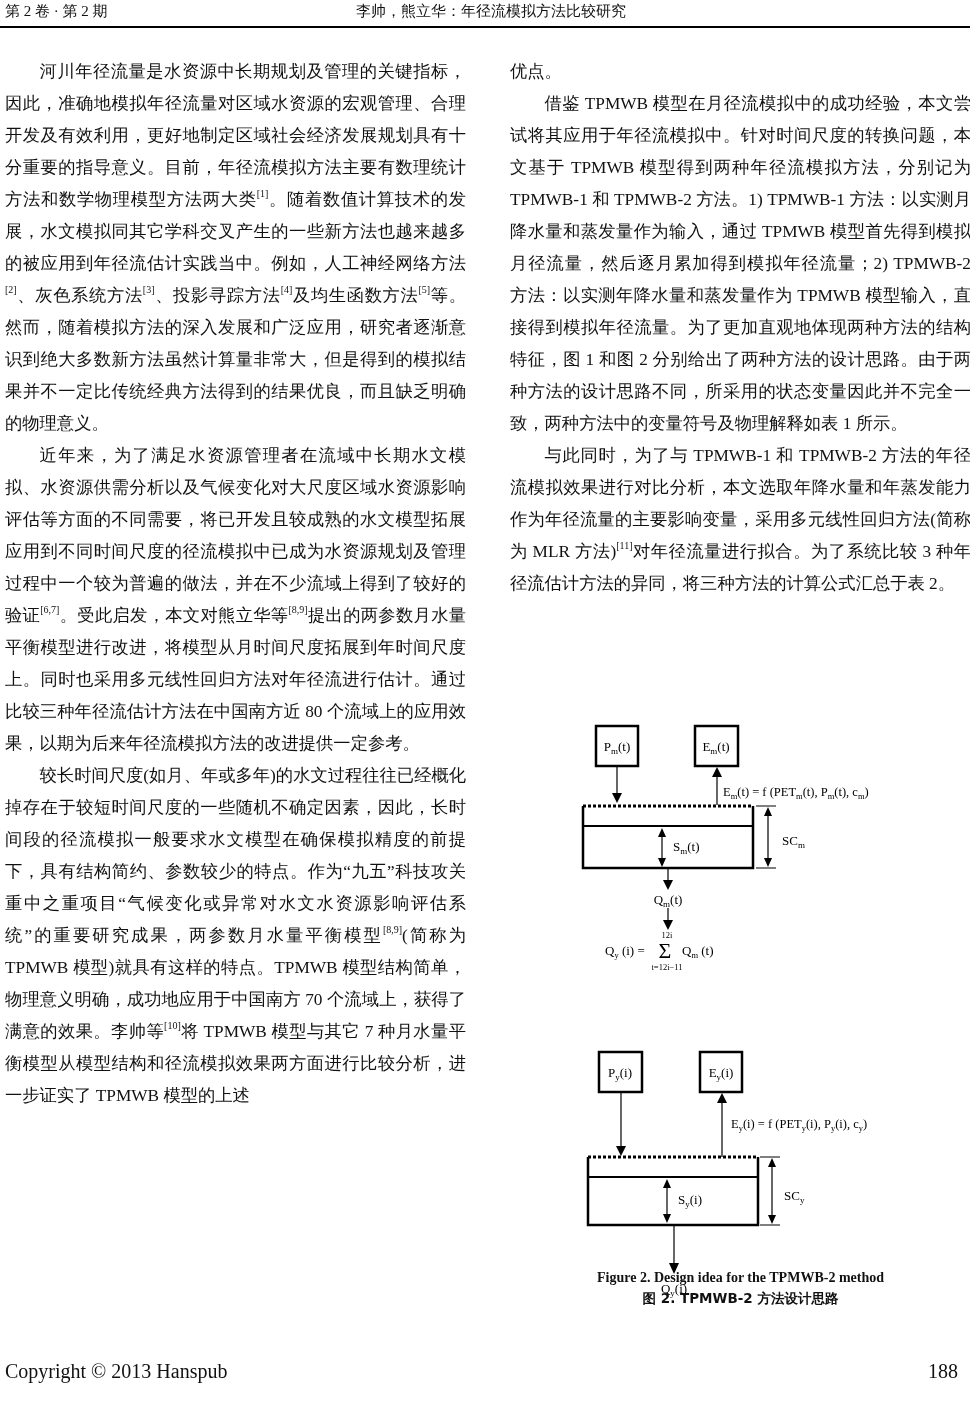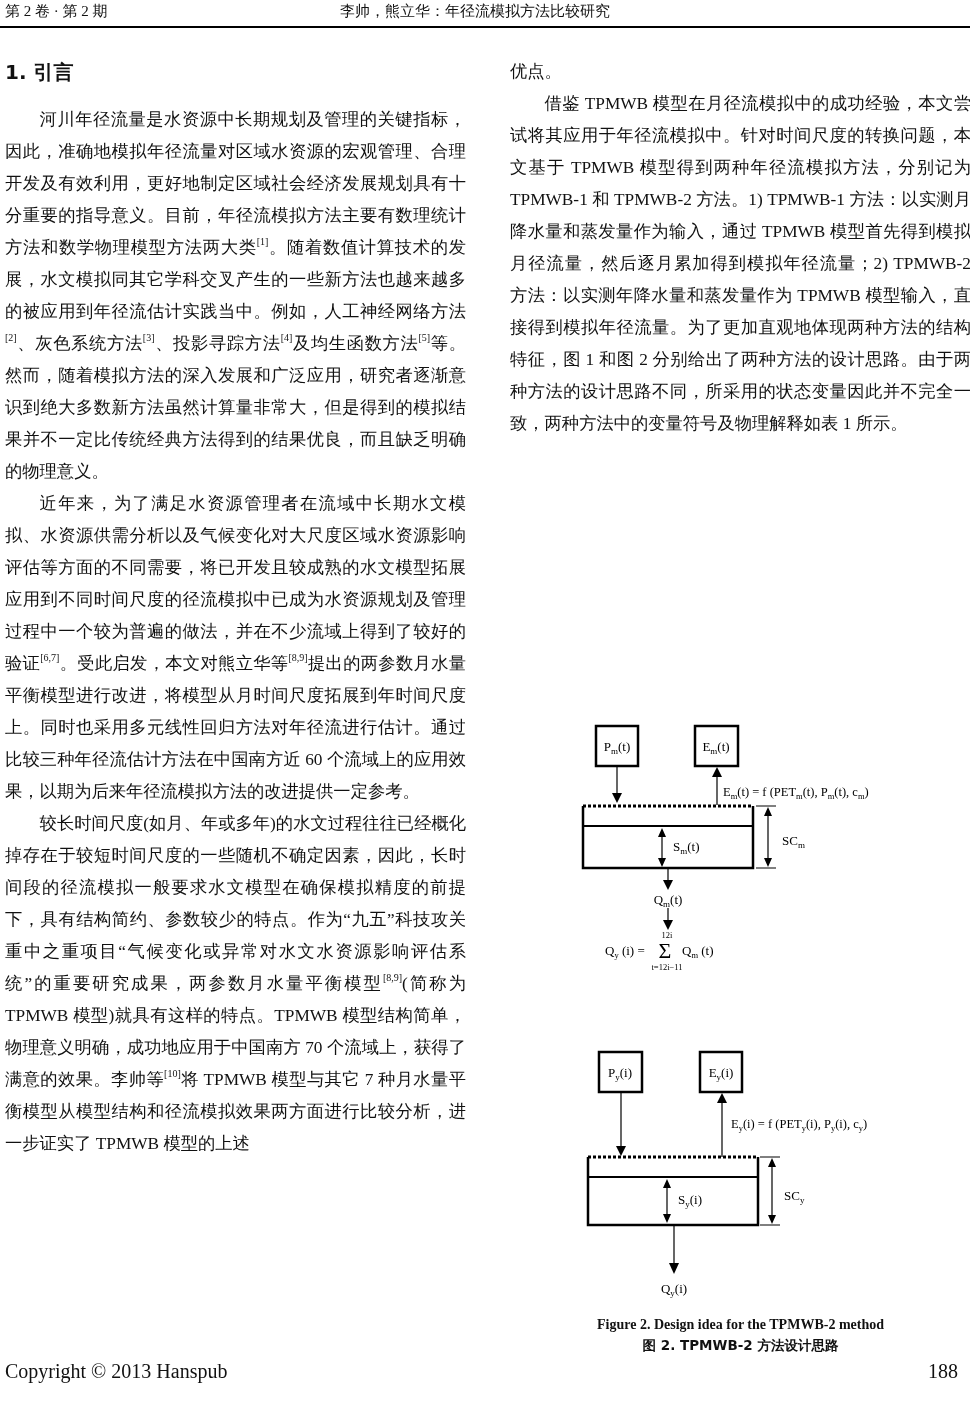--- a/index.html
+++ b/index.html
@@ -1,20 +1,20 @@
 <!DOCTYPE html>
 <html><head>
 <meta charset="utf-8">
 <style>
   html, body { margin:0; padding:0; background:#fff; }
   body { width:970px; height:1414px; position:relative; overflow:hidden;
          font-family: "Liberation Serif", "DejaVu Serif", serif; color:#111; }
   .hdr { position:absolute; left:0; top:0; width:970px; height:30px; }
   .hdr .l { position:absolute; left:5px; top:2px; font-size:15px; }
-  .hdr .c { position:absolute; left:340px; top:2px; font-size:15px;text-align:center; }
+  .hdr .c { position:absolute; left:356px; top:2px; font-size:15px;text-align:center; }
   .hdr-rule { position:absolute; left:0; top:26px; width:970px; height:2px; background:#000; }
   .col { position:absolute; top:56px; width:461px; font-size:17.3px; line-height:32px; text-align:justify; }
   .col.left { left:5px; }
   .col.right { left:510px; }
   .col p { margin:0; }
   .ind { text-indent:2em; }
   h2 { margin:0; font-family:"DejaVu Sans","Liberation Sans",sans-serif; font-weight:bold; font-size:20px; line-height:32px; }
   .h1 { height:40px; margin-bottom:8px; padding-top:0; }
   .h2 { margin-top:14px; height:40px; margin-bottom:10px; }
   sup { font-size:10px; line-height:0; vertical-align:8px; }
@@ -27,29 +27,29 @@
 </head>
 <body>
 
 <div class="hdr">
   <span class="l">第 2 卷 · 第 2 期</span>
   <span class="c">李帅，熊立华：年径流模拟方法比较研究</span>
 </div>
 <div class="hdr-rule"></div>
 
 <div class="col left">
-  <h2 class="h1">1.  引言</h2>
   <p class="ind"><span>河川年径流量是水资源中长期规划及管理的关键指标，因此，准确地模拟年径流量对区域水资源的宏观管理、合理开发及有效利用，更好地制定区域社会经济发展规划具有十分重要的指导意义。目前，年径流模拟方法主要有数理统计方法和数学物理模型方法两大类</span><sup>[1]</sup><span>。随着数值计算技术的发展，水文模拟同其它学科交叉产生的一些新方法也越来越多的被应用到年径流估计实践当中。例如，人工神经网络方法</span><sup>[2]</sup><span>、灰色系统方法</span><sup>[3]</sup><span>、投影寻踪方法</span><sup>[4]</sup><span>及均生函数方法</span><sup>[5]</sup><span>等。然而，随着模拟方法的深入发展和广泛应用，研究者逐渐意识到绝大多数新方法虽然计算量非常大，但是得到的模拟结果并不一定比传统经典方法得到的结果优良，而且缺乏明确的物理意义。</span></p>
-  <p class="ind"><span>近年来，为了满足水资源管理者在流域中长期水文模拟、水资源供需分析以及气候变化对大尺度区域水资源影响评估等方面的不同需要，将已开发且较成熟的水文模型拓展应用到不同时间尺度的径流模拟中已成为水资源规划及管理过程中一个较为普遍的做法，并在不少流域上得到了较好的验证</span><sup>[6,7]</sup><span>。受此启发，本文对熊立华等</span><sup>[8,9]</sup><span>提出的两参数月水量平衡模型进行改进，将模型从月时间尺度拓展到年时间尺度上。同时也采用多元线性回归方法对年径流进行估计。通过比较三种年径流估计方法在中国南方近 60 个流域上的应用效果，以期为后来年径流模拟方法的改进提供一定参考。</span></p>
+  <p class="ind"><span>近年来，为了满足水资源管理者在流域中长期水文模拟、水资源供需分析以及气候变化对大尺度区域水资源影响评估等方面的不同需要，将已开发且较成熟的水文模型拓展应用到不同时间尺度的径流模拟中已成为水资源规划及管理过程中一个较为普遍的做法，并在不少流域上得到了较好的验证</span><sup>[6,7]</sup><span>。受此启发，本文对熊立华等</span><sup>[8,9]</sup><span>提出的两参数月水量平衡模型进行改进，将模型从月时间尺度拓展到年时间尺度上。同时也采用多元线性回归方法对年径流进行估计。通过比较三种年径流估计方法在中国南方近 80 个流域上的应用效果，以期为后来年径流模拟方法的改进提供一定参考。</span></p>
   <p class="ind"><span>较长时间尺度(如月、年或多年)的水文过程往往已经概化掉存在于较短时间尺度的一些随机不确定因素，因此，长时间段的径流模拟一般要求水文模型在确保模拟精度的前提下，具有结构简约、参数较少的特点。作为“九五”科技攻关重中之重项目“气候变化或异常对水文水资源影响评估系统”的重要研究成果，两参数月水量平衡模型</span><sup>[8,9]</sup><span>(简称为 TPMWB 模型)就具有这样的特点。TPMWB 模型结构简单，物理意义明确，成功地应用于中国南方 70 个流域上，获得了满意的效果。李帅等</span><sup>[10]</sup><span>将 TPMWB 模型与其它 7 种月水量平衡模型从模型结构和径流模拟效果两方面进行比较分析，进一步证实了 TPMWB 模型的上述</span></p>
 </div>
 
 <div class="col right">
   <p>优点。</p>
   <p class="ind">借鉴 TPMWB 模型在月径流模拟中的成功经验，本文尝试将其应用于年径流模拟中。针对时间尺度的转换问题，本文基于 TPMWB 模型得到两种年径流模拟方法，分别记为 TPMWB-1 和 TPMWB-2 方法。1) TPMWB-1 方法：以实测月降水量和蒸发量作为输入，通过 TPMWB 模型首先得到模拟月径流量，然后逐月累加得到模拟年径流量；2) TPMWB-2 方法：以实测年降水量和蒸发量作为 TPMWB 模型输入，直接得到模拟年径流量。为了更加直观地体现两种方法的结构特征，图 1 和图 2 分别给出了两种方法的设计思路。由于两种方法的设计思路不同，所采用的状态变量因此并不完全一致，两种方法中的变量符号及物理解释如表 1 所示。</p>
+  <p class="ind"><span>与此同时，为了与 TPMWB-1 和 TPMWB-2 方法的年径流模拟效果进行对比分析，本文选取年降水量和年蒸发能力作为年径流量的主要影响变量，采用多元线性回归方法(简称为 MLR 方法)</span><sup>[11]</sup><span>对年径流量进行拟合。为了系统比较 3 种年径流估计方法的异同，将三种方法的计算公式汇总于表 2。</span></p>
 </div>
 
 <svg class="fig" style="left:560px;top:715px" width="360" height="265" viewBox="0 0 360 265">
   <defs>
     <marker id="ah" markerWidth="8" markerHeight="10" refX="4" refY="9" orient="auto-start-reverse" markerUnits="userSpaceOnUse">
       <path d="M0,0 L8,0 L4,10 z" fill="#000" transform="rotate(0)"></path>
     </marker>
   </defs>
   <rect x="36" y="11" width="42" height="40" fill="#fff" stroke="#000" stroke-width="2.5"></rect>
   <text x="57" y="36" text-anchor="middle" font-size="13">P<tspan font-size="9" dy="3">m</tspan><tspan dy="-3">(t)</tspan></text>
@@ -103,19 +103,19 @@
   <text x="118" y="164" font-size="13">S<tspan font-size="9" dy="3">y</tspan><tspan dy="-3">(i)</tspan></text>
   <line x1="200" y1="117" x2="220" y2="117" stroke="#000" stroke-width="1"></line>
   <line x1="200" y1="185" x2="220" y2="185" stroke="#000" stroke-width="1"></line>
   <line x1="212" y1="122" x2="212" y2="180" stroke="#000" stroke-width="1.2"></line>
   <path d="M208,127 L216,127 L212,118 z M208,175 L216,175 L212,184 z" fill="#000"></path>
   <text x="224" y="160" font-size="13">SC<tspan font-size="9" dy="3">y</tspan></text>
   <line x1="114" y1="185" x2="114" y2="225" stroke="#000" stroke-width="1.2"></line>
   <path d="M109,223 L119,223 L114,234 z" fill="#000"></path>
   <text x="114" y="253" text-anchor="middle" font-size="13">Q<tspan font-size="9" dy="3">y</tspan><tspan dy="-3">(i)</tspan></text>
 </svg>
-<div class="cap" style="top:1315px">
+<div class="cap" style="top:1268px">
   <div>Figure 2. Design idea for the TPMWB-2 method</div>
   <div class="zh">图 2. TPMWB-2 方法设计思路</div>
 </div>
 
 <div class="foot l">Copyright © 2013 Hanspub</div>
 <div class="foot r">188</div>
 
 </body></html>

